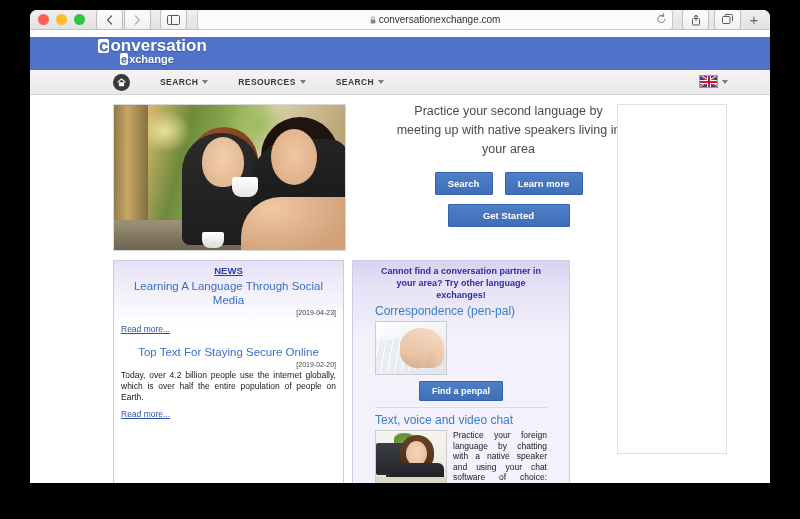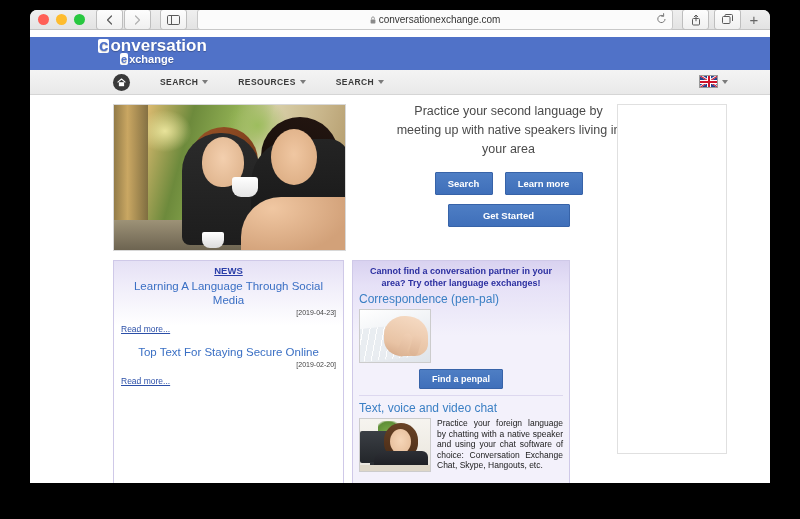--- a/index.html
+++ b/index.html
@@ -298,21 +298,21 @@
   }
 
   
   #exchange-panel {
     position: absolute;
     left: 322px; top: 165px;
     width: 218px; height: 250px;
     border: 1px solid #cfc9e8;
     background: linear-gradient(to bottom,#d9d2f0 0%,#e6e1f7 10%,#f3f1fb 30%,#f3f1fb 100%);
     box-sizing: border-box;
-    padding: 4px 6px;
+    padding: 4px 22px;
     overflow: hidden;
   }
   #exchange-intro {
     text-align: center;
     font-size: 9px; font-weight: bold;
     color: #2b2fa0;
     line-height: 12px;
     margin-bottom: 3px;
   }
   .xsection-title {
@@ -522,20 +522,21 @@
 
         <div class="news-item">
           <div class="news-headline">Learning A Language Through Social Media</div>
           <div class="news-date">[2019-04-23]</div>
           <a class="news-more">Read more...</a>
         </div>
 
         <div class="news-item">
           <div class="news-headline">Top Text For Staying Secure Online</div>
           <div class="news-date">[2019-02-20]</div>
+          <div class="news-body">Today, over 4.2 billion people use the internet globally, which is over half the entire population of people on Earth.</div>
           <a class="news-more">Read more...</a>
         </div>
       </div>
 
       <div id="exchange-panel">
         <div id="exchange-intro">Cannot find a conversation partner in your area? Try other language exchanges!</div>
 
         <div>
           <div class="xsection-title">Correspondence (pen-pal)</div>
           <div class="xrow">

